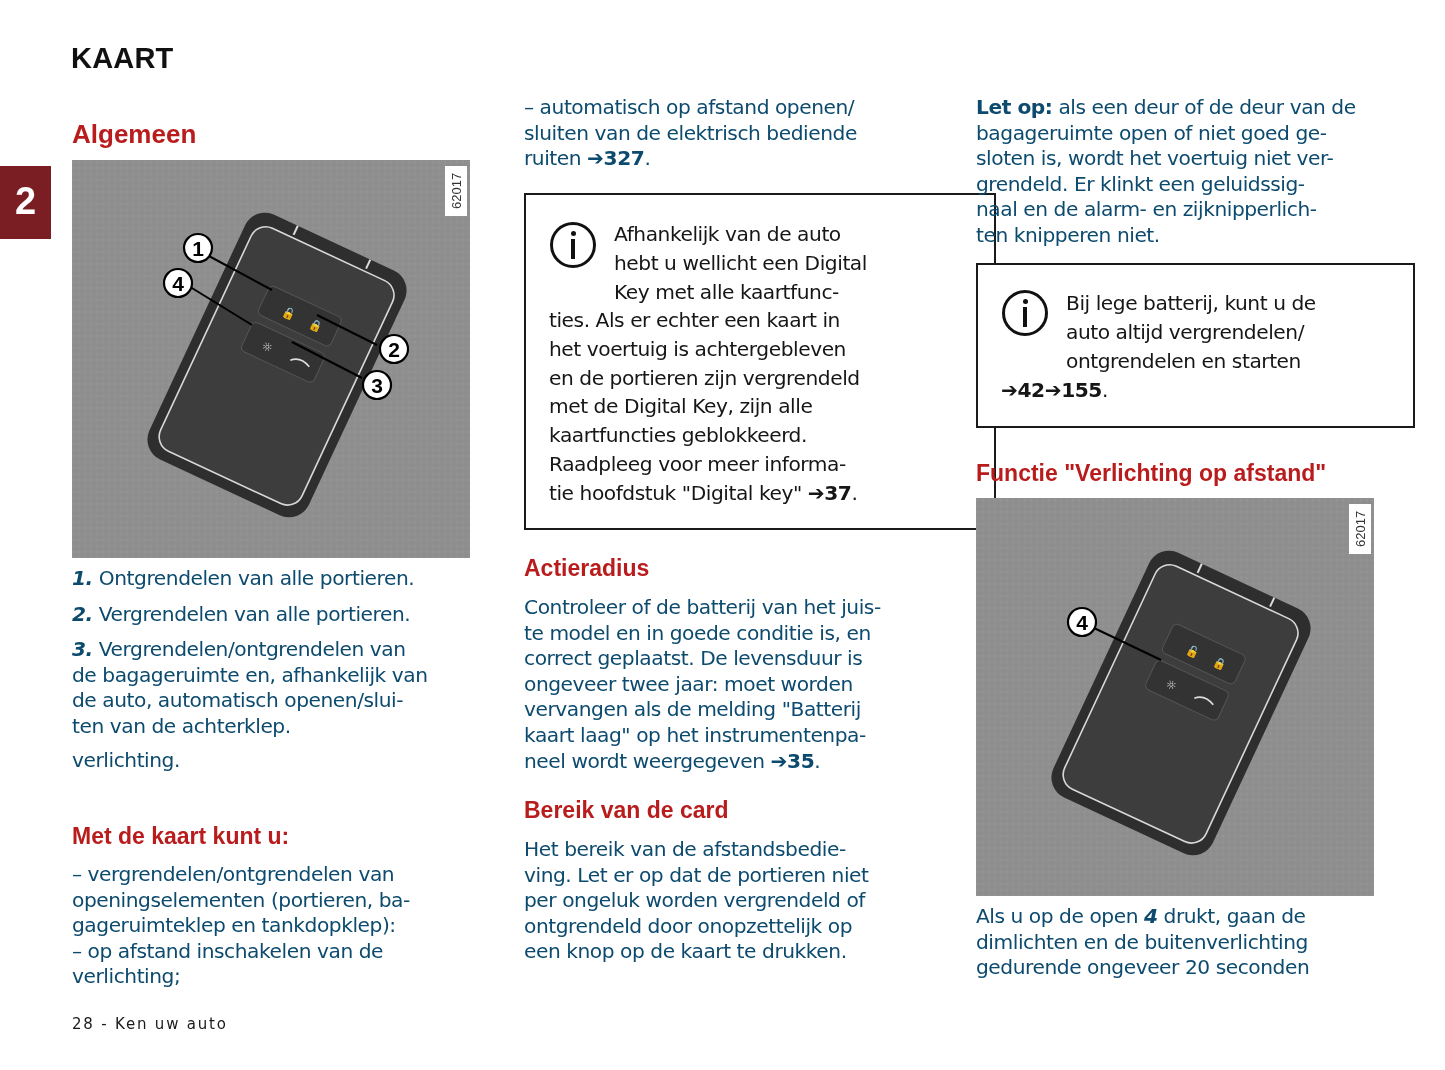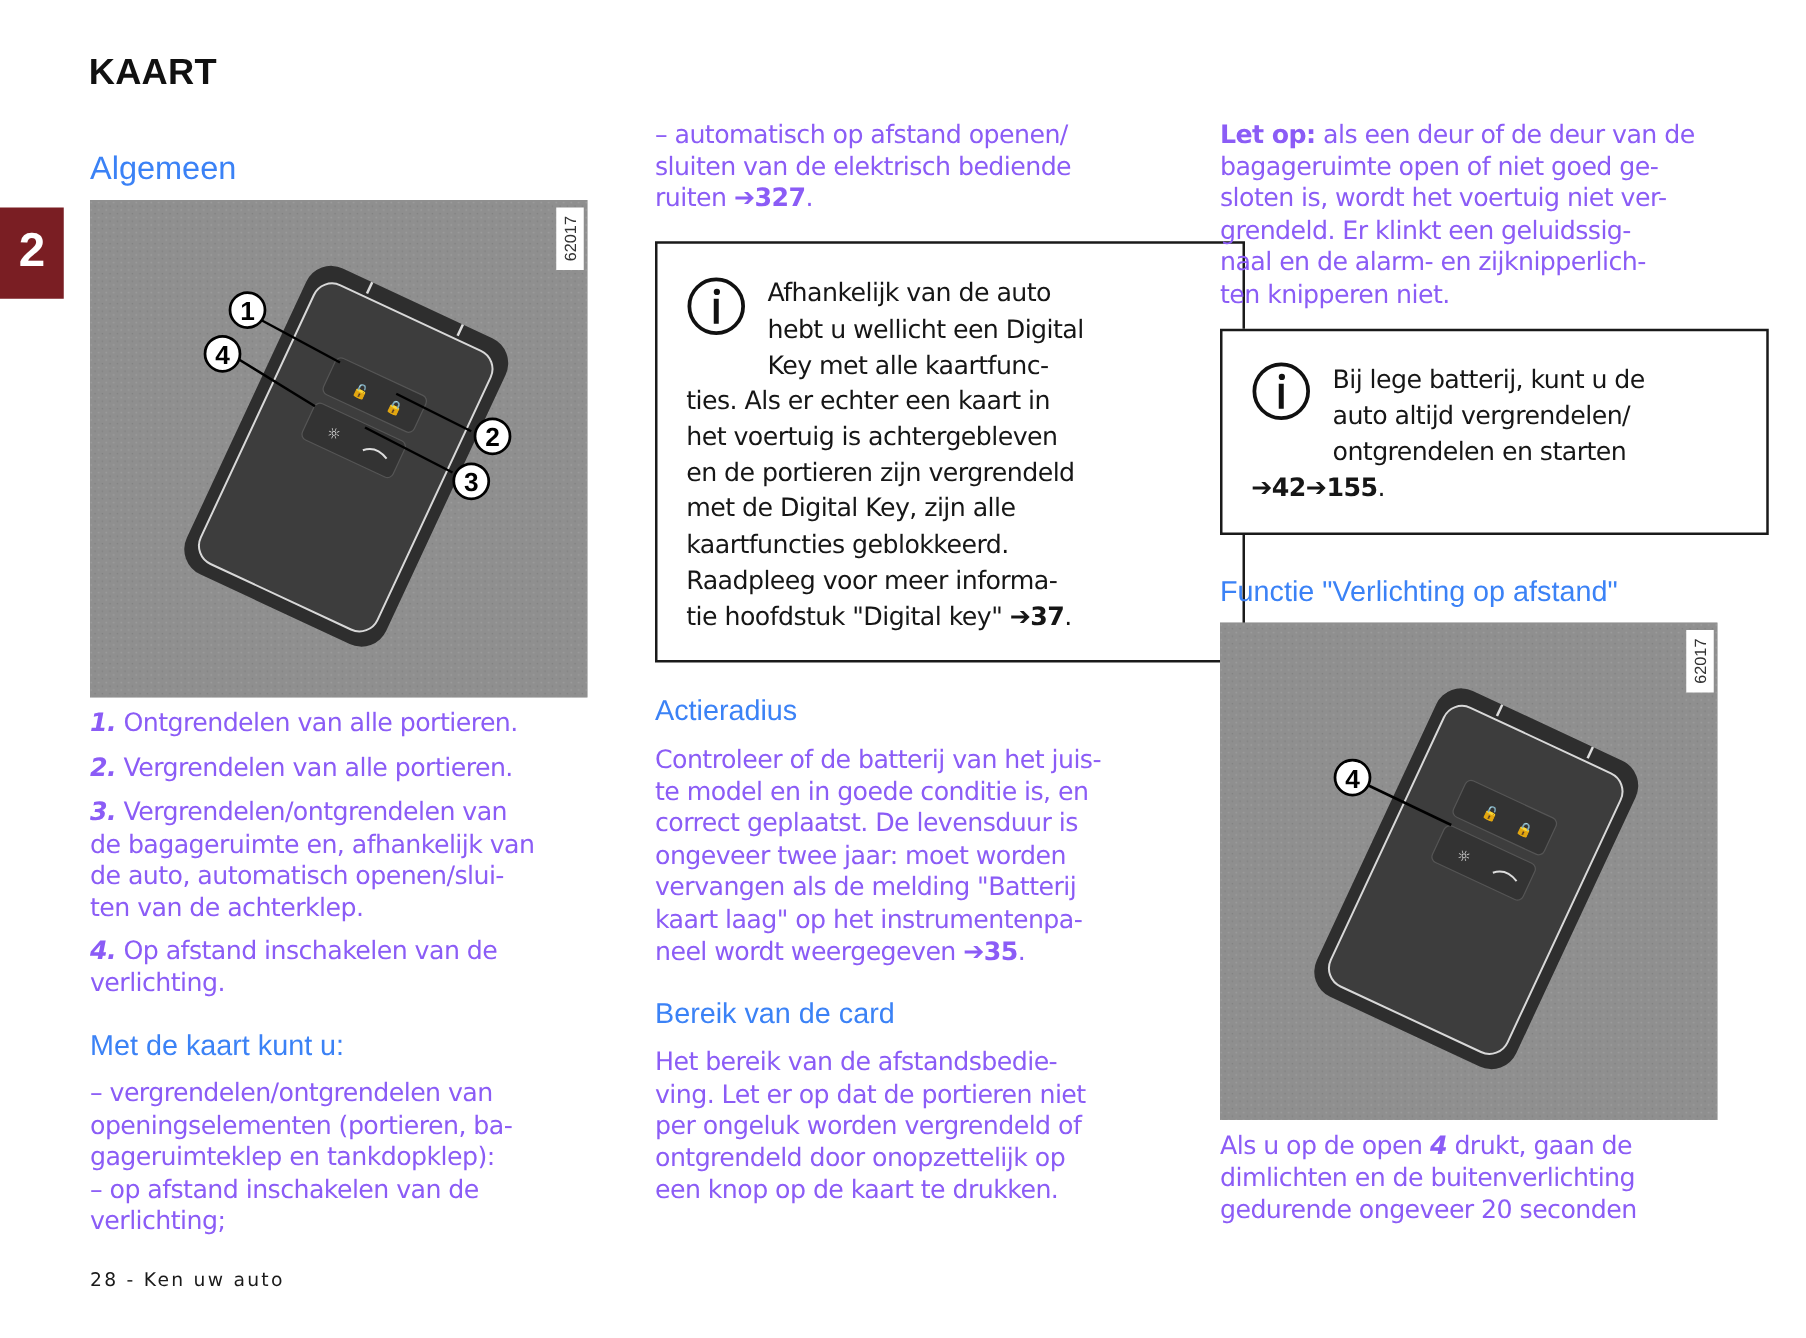--- a/index.html
+++ b/index.html
@@ -13,29 +13,29 @@
     }
     .chapter-tab {
       position: absolute; left: 0; top: 166px; width: 51px; height: 73px;
       background: #7a1e23; color: #fff;
       font-family: "Liberation Sans", sans-serif; font-weight: bold;
       font-size: 38px; display: flex; align-items: center; justify-content: center;
       padding-bottom: 2px;
     }
 
     h2 {
-      position: absolute; font-family: "Liberation Sans", sans-serif; font-weight: normal;
-      color: #3b82f6; white-space: nowrap;
+      position: absolute; font-family: "Liberation Sans", sans-serif; font-weight: bold;
+      color: #b91c1c; white-space: nowrap;
     }
     h2.big { font-size: 26px; }
     h2.mid { font-size: 23px; }
 
     .para {
       position: absolute; font-size: 20.2px; line-height: 25.6px;
-      letter-spacing: -0.45px; color: #8b5cf6; width: 400px;
+      letter-spacing: -0.45px; color: #0c4a6e; width: 400px;
     }
     .para b { font-weight: bold; }
     .line { display: block; white-space: nowrap; }
     .num { font-weight: bold; font-style: italic; }
     .ref { font-weight: bold; }
 
     .figure {
       position: absolute; width: 398px; height: 398px; overflow: hidden;
       background: #8e8e8e;
     }
@@ -137,21 +137,20 @@
 <div class="para" style="left:72px; top:602px;">
   <span class="line"><span class="num">2.</span> <span>Vergrendelen van alle portieren.</span></span>
 </div>
 <div class="para" style="left:72px; top:637px;">
   <span class="line"><span class="num">3.</span> <span>Vergrendelen/ontgrendelen van</span></span>
   <span class="line">de bagageruimte en, afhankelijk van</span>
   <span class="line">de auto, automatisch openen/slui-</span>
   <span class="line">ten van de achterklep.</span>
 </div>
 <div class="para" style="left:72px; top:748px;">
-  <span class="line"><span class="num">4.</span> <span>Op afstand inschakelen van de</span></span>
   <span class="line">verlichting.</span>
 </div>
 
 <h2 class="mid" style="left:72px; top:823px;">Met de kaart kunt u:</h2>
 
 <div class="para" style="left:72px; top:862px;">
   <span class="line">–  vergrendelen/ontgrendelen van</span>
   <span class="line">openingselementen (portieren, ba-</span>
   <span class="line">gageruimteklep en tankdopklep):</span>
   <span class="line">–  op afstand inschakelen van de</span>

